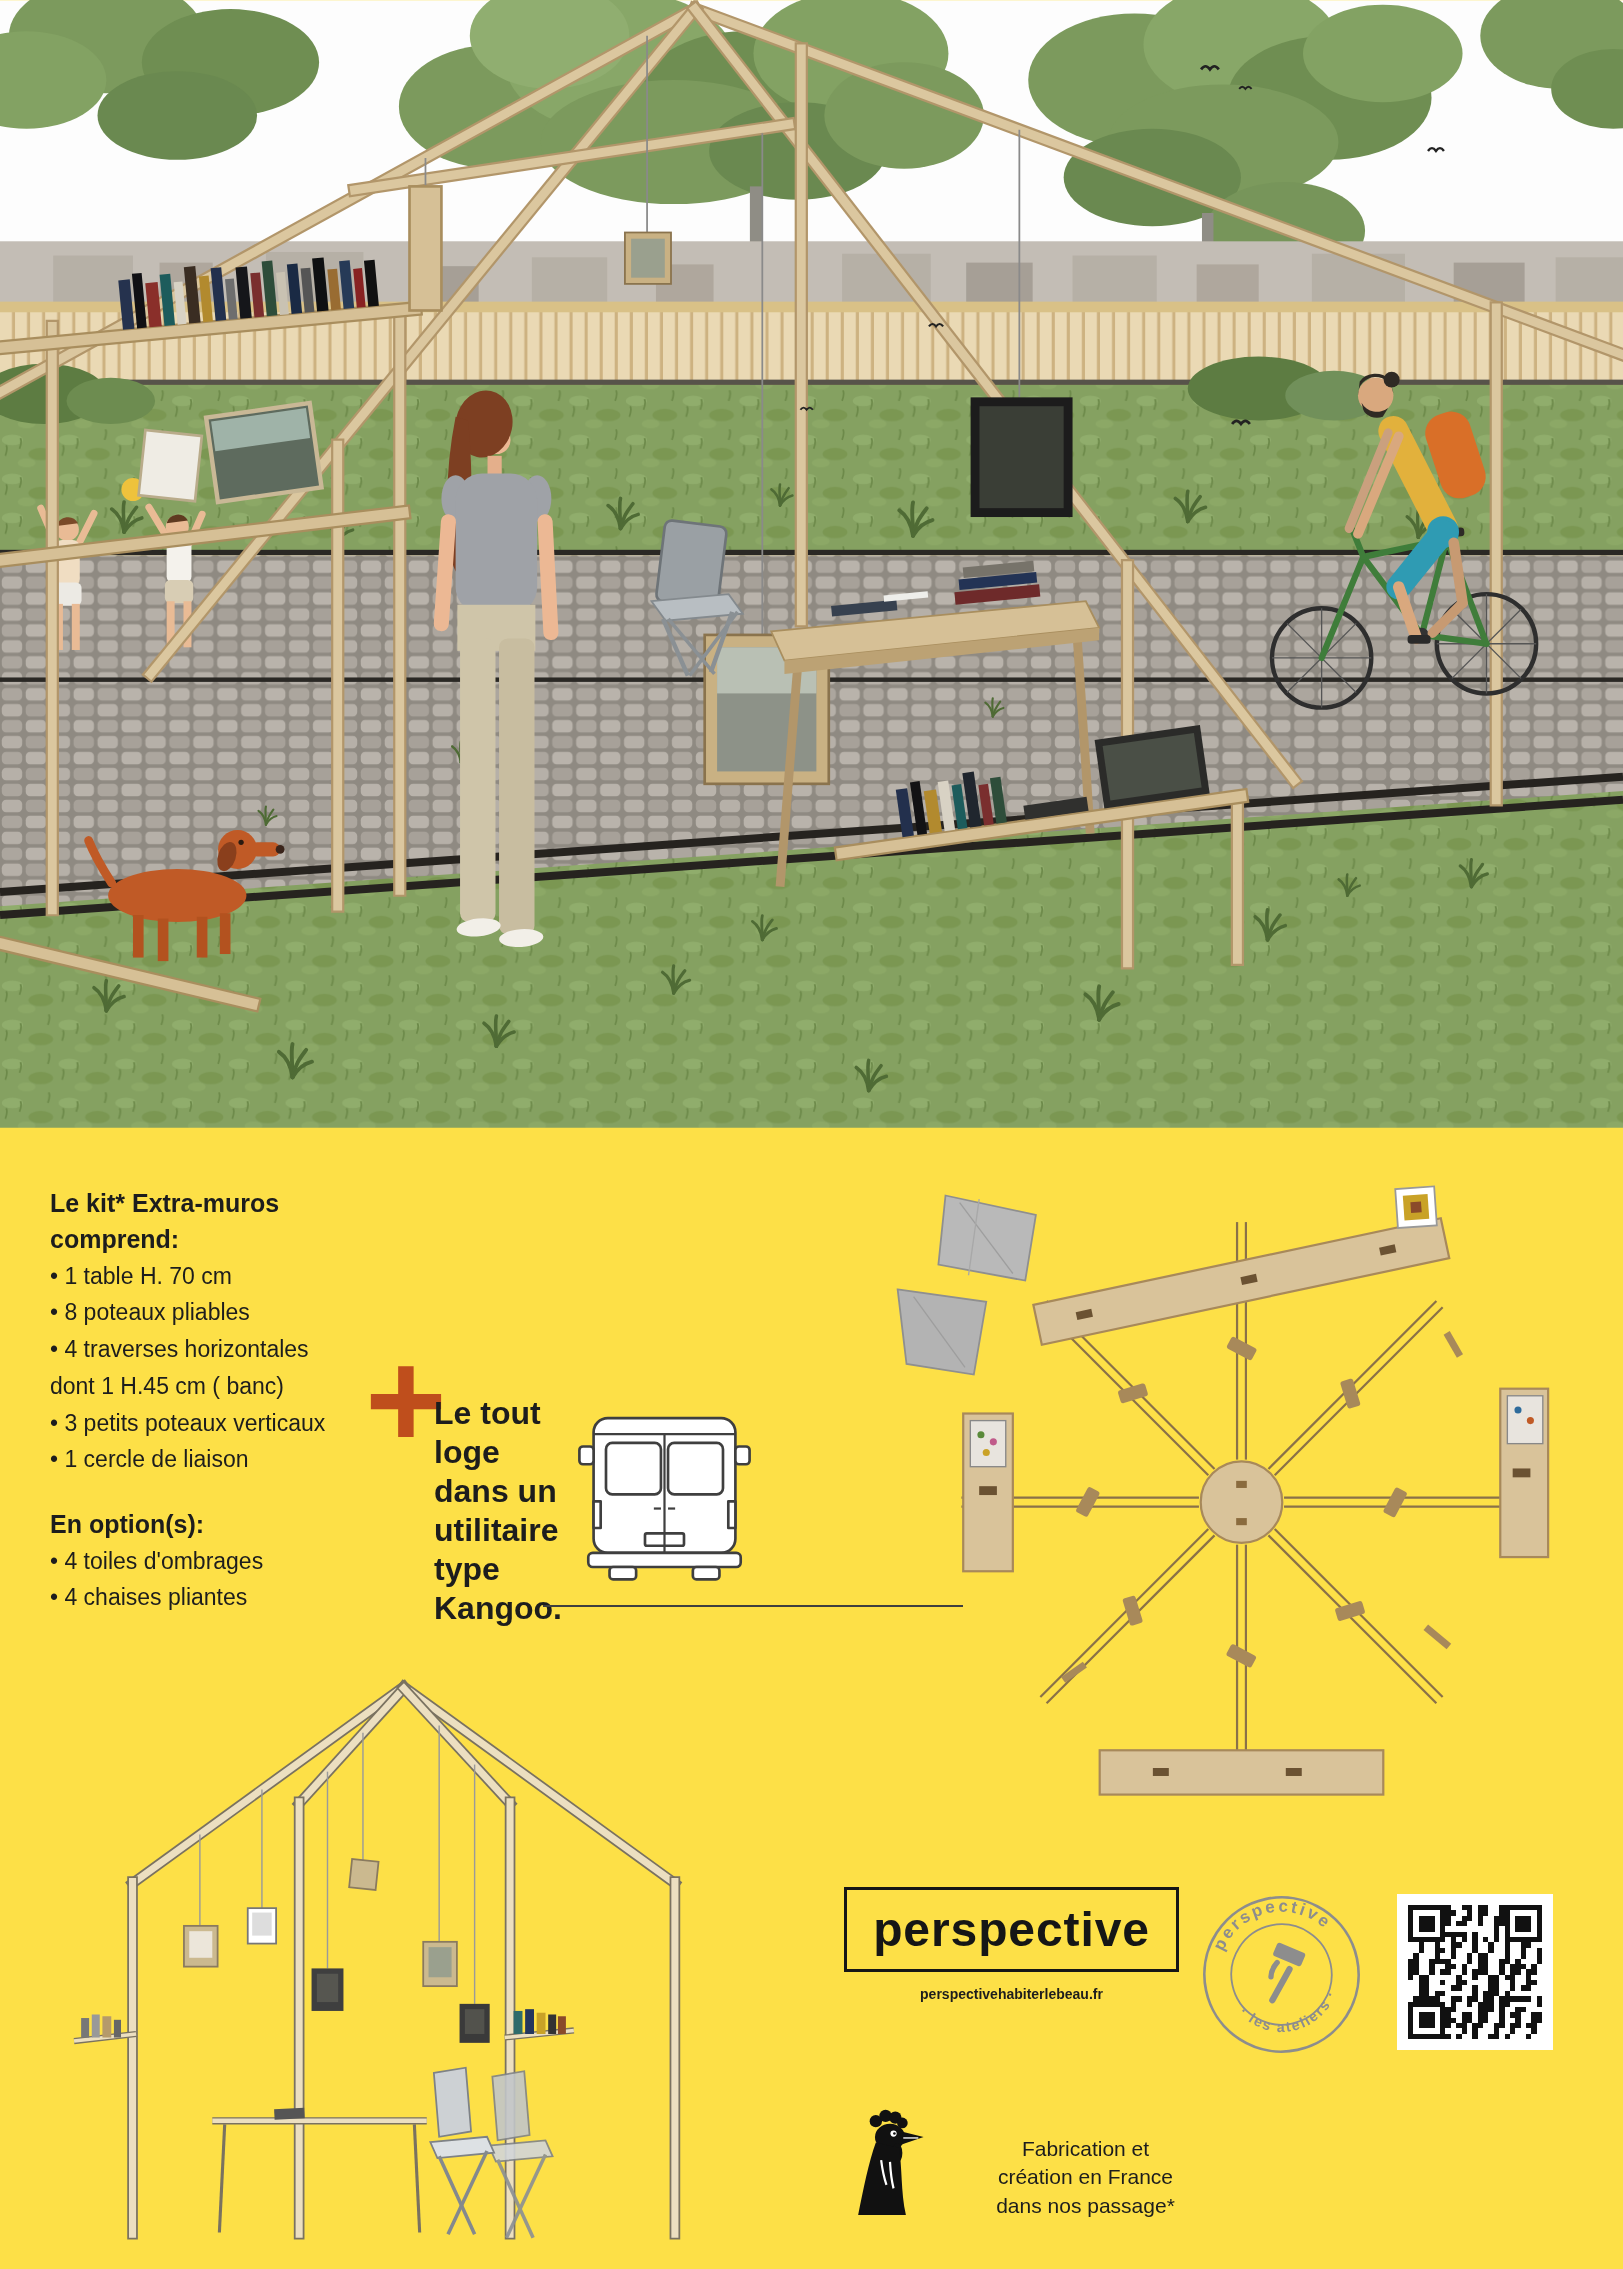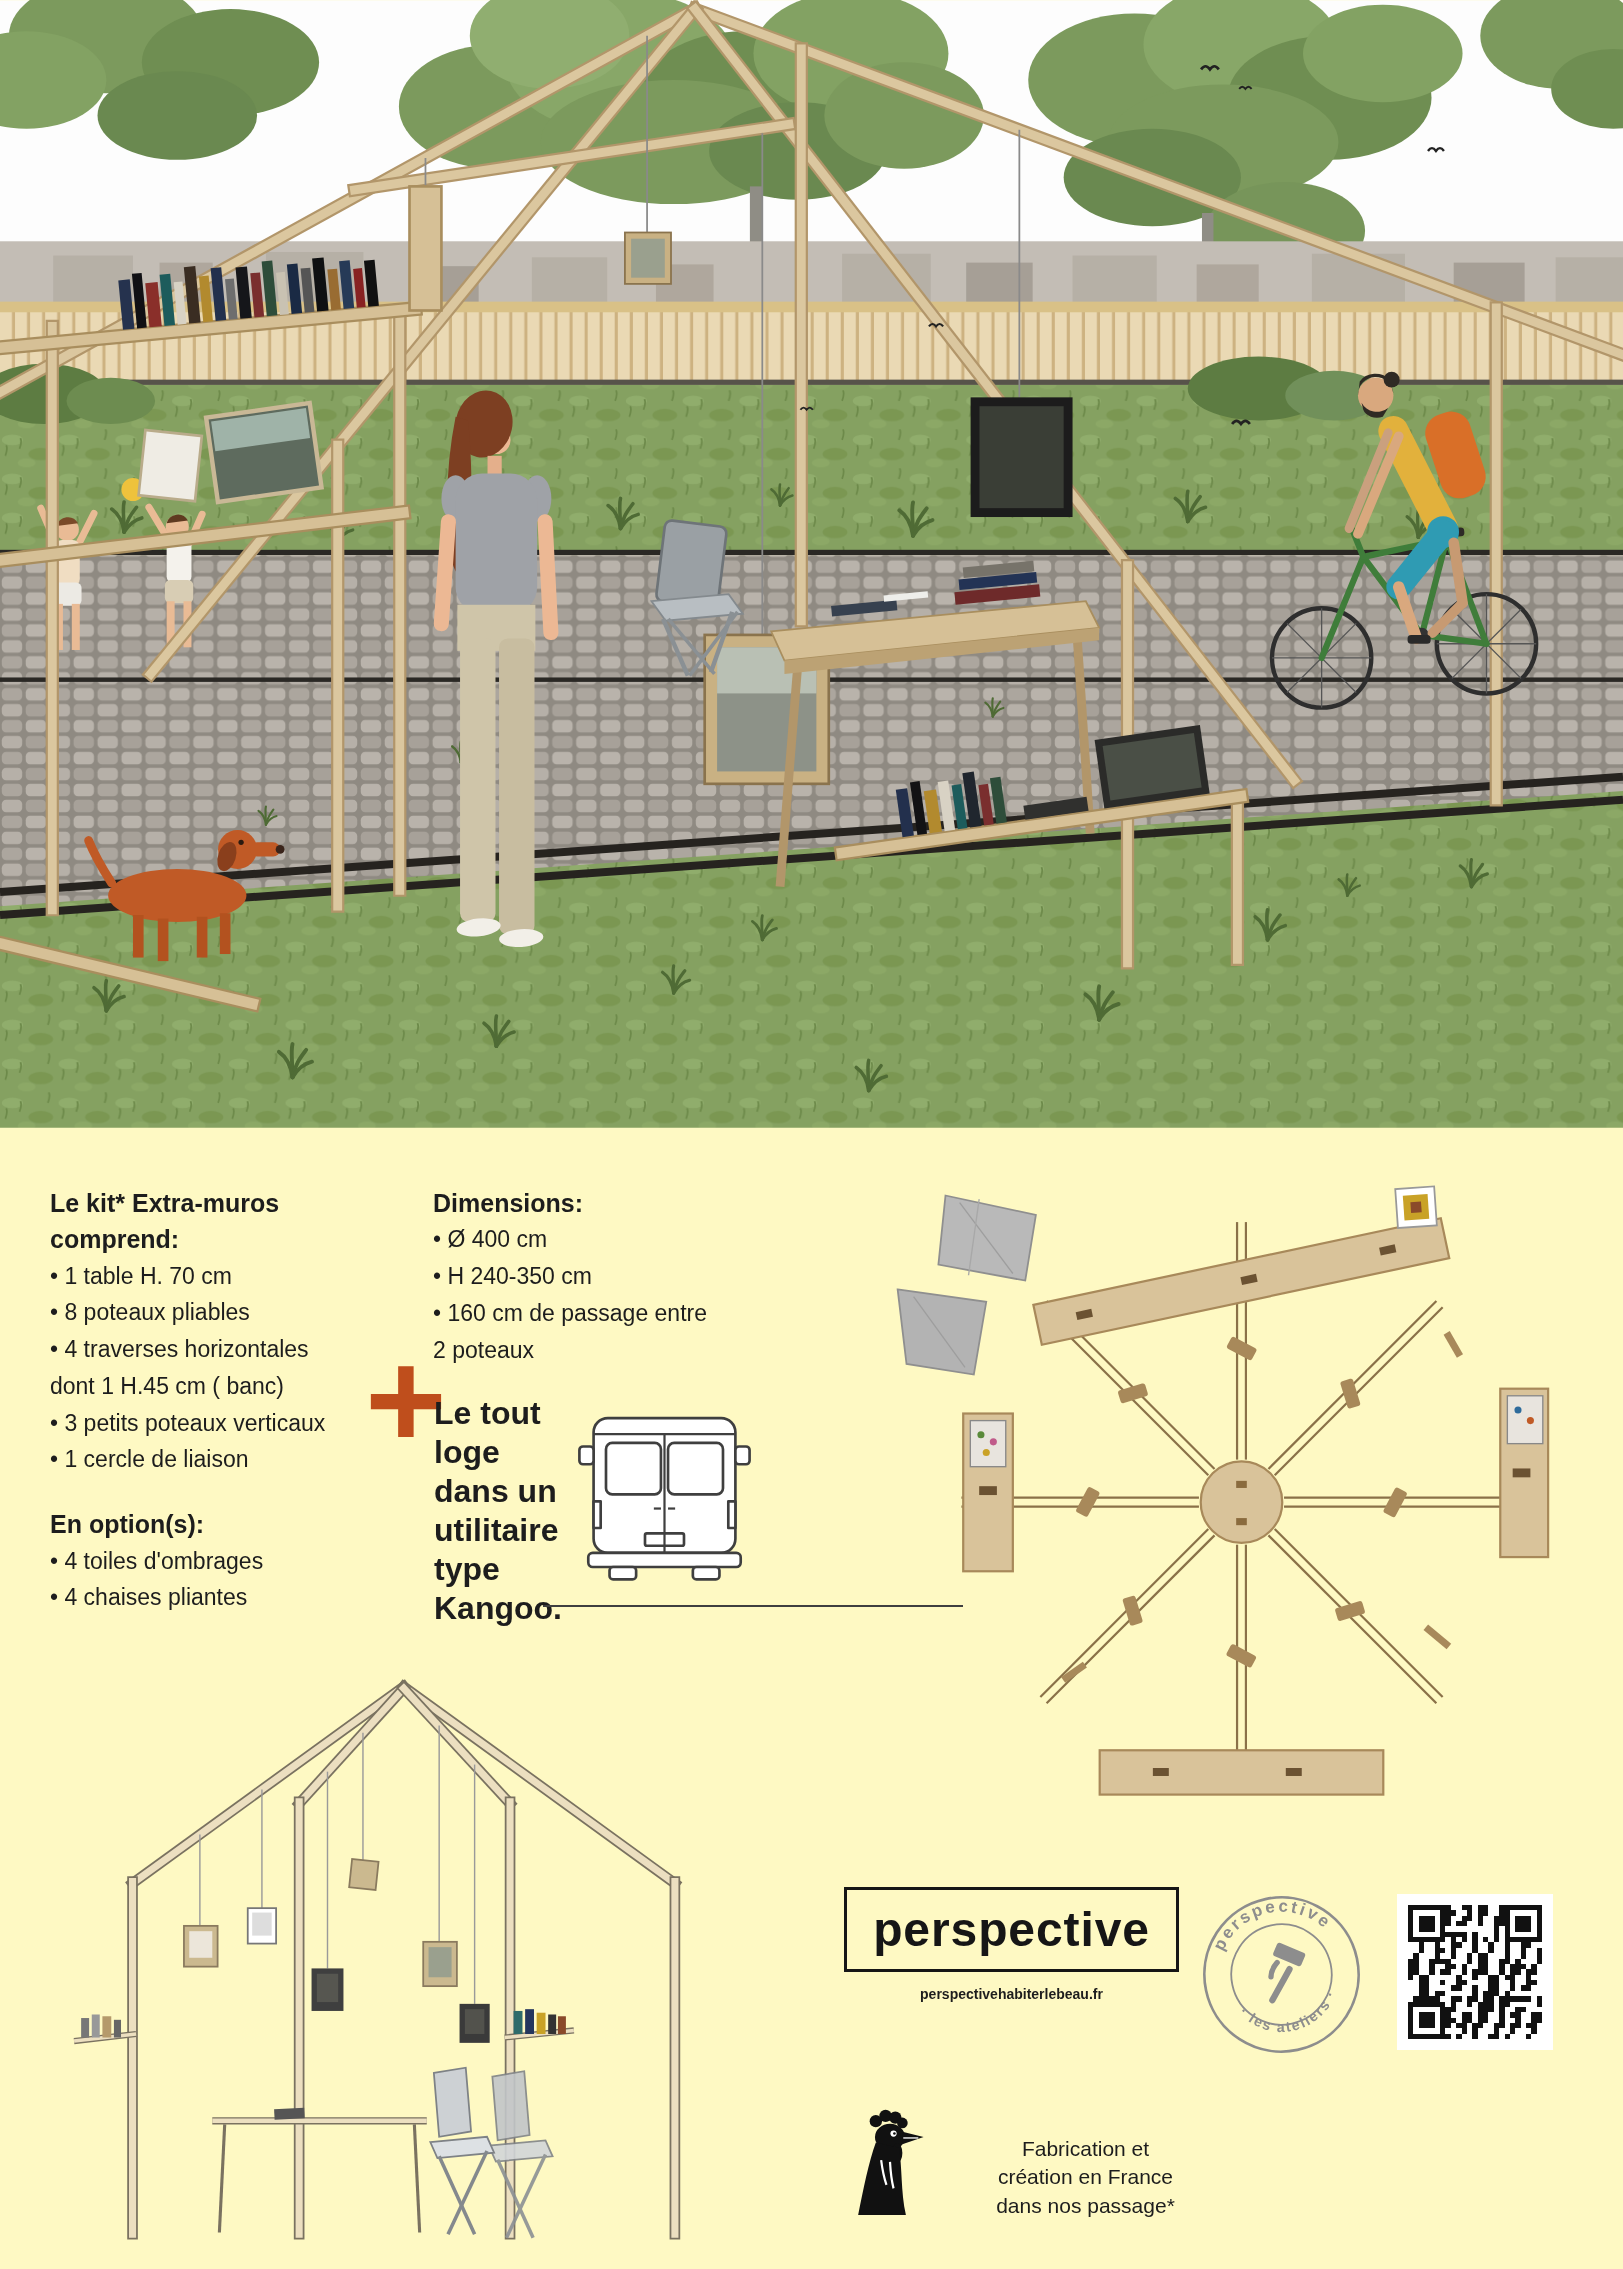--- a/index.html
+++ b/index.html
@@ -1,16 +1,16 @@
 <!DOCTYPE html>
 <html style="font-size:14px"><head>
 <meta charset="utf-8">
 <style>
   html,body{margin:0;padding:0;background:#e8e8e8;}
-  .page{position:relative;width:1623px;height:2270px;background:#fef9c3;overflow:hidden;
+  .page{position:relative;width:1623px;height:2270px;background:#fde047;overflow:hidden;
         font-family:"Liberation Sans",sans-serif;color:#1d1d1d;}
   .abs{position:absolute;}
   .hero{left:0;top:0;width:1623px;height:1128px;}
   .hero svg{display:block;width:100%;height:100%;}
 
   .col-kit{left:50px;top:1185px;width:381px;}
   .col-dim{left:433px;top:1185px;width:346px;}
   .h{font-size:25px;font-weight:bold;line-height:1.45;}
   .li{font-size:23px;line-height:1.6;}
   .opt-gap{margin-top:28px;}
@@ -405,27 +405,20 @@
     <div class="li">• 8 poteaux pliables</div>
     <div class="li">• 4 traverses horizontales</div>
     <div class="li">dont 1 H.45 cm ( banc)</div>
     <div class="li">• 3 petits poteaux verticaux</div>
     <div class="li">• 1 cercle de liaison</div>
     <div class="h opt-gap">En option(s):</div>
     <div class="li">• 4 toiles d'ombrages</div>
     <div class="li">• 4 chaises pliantes</div>
   </div>
 
-  <div class="abs col-dim">
-    <div class="h">Dimensions:</div>
-    <div class="li">• Ø 400 cm</div>
-    <div class="li">•  H 240-350 cm</div>
-    <div class="li">• 160 cm de passage entre</div>
-    <div class="li">2 poteaux</div>
-  </div>
 
   <div class="abs plus">+</div>
   <div class="abs kangoo">Le tout
 loge
 dans un
 utilitaire
 type
 Kangoo.</div>
 
   <div class="abs van">

